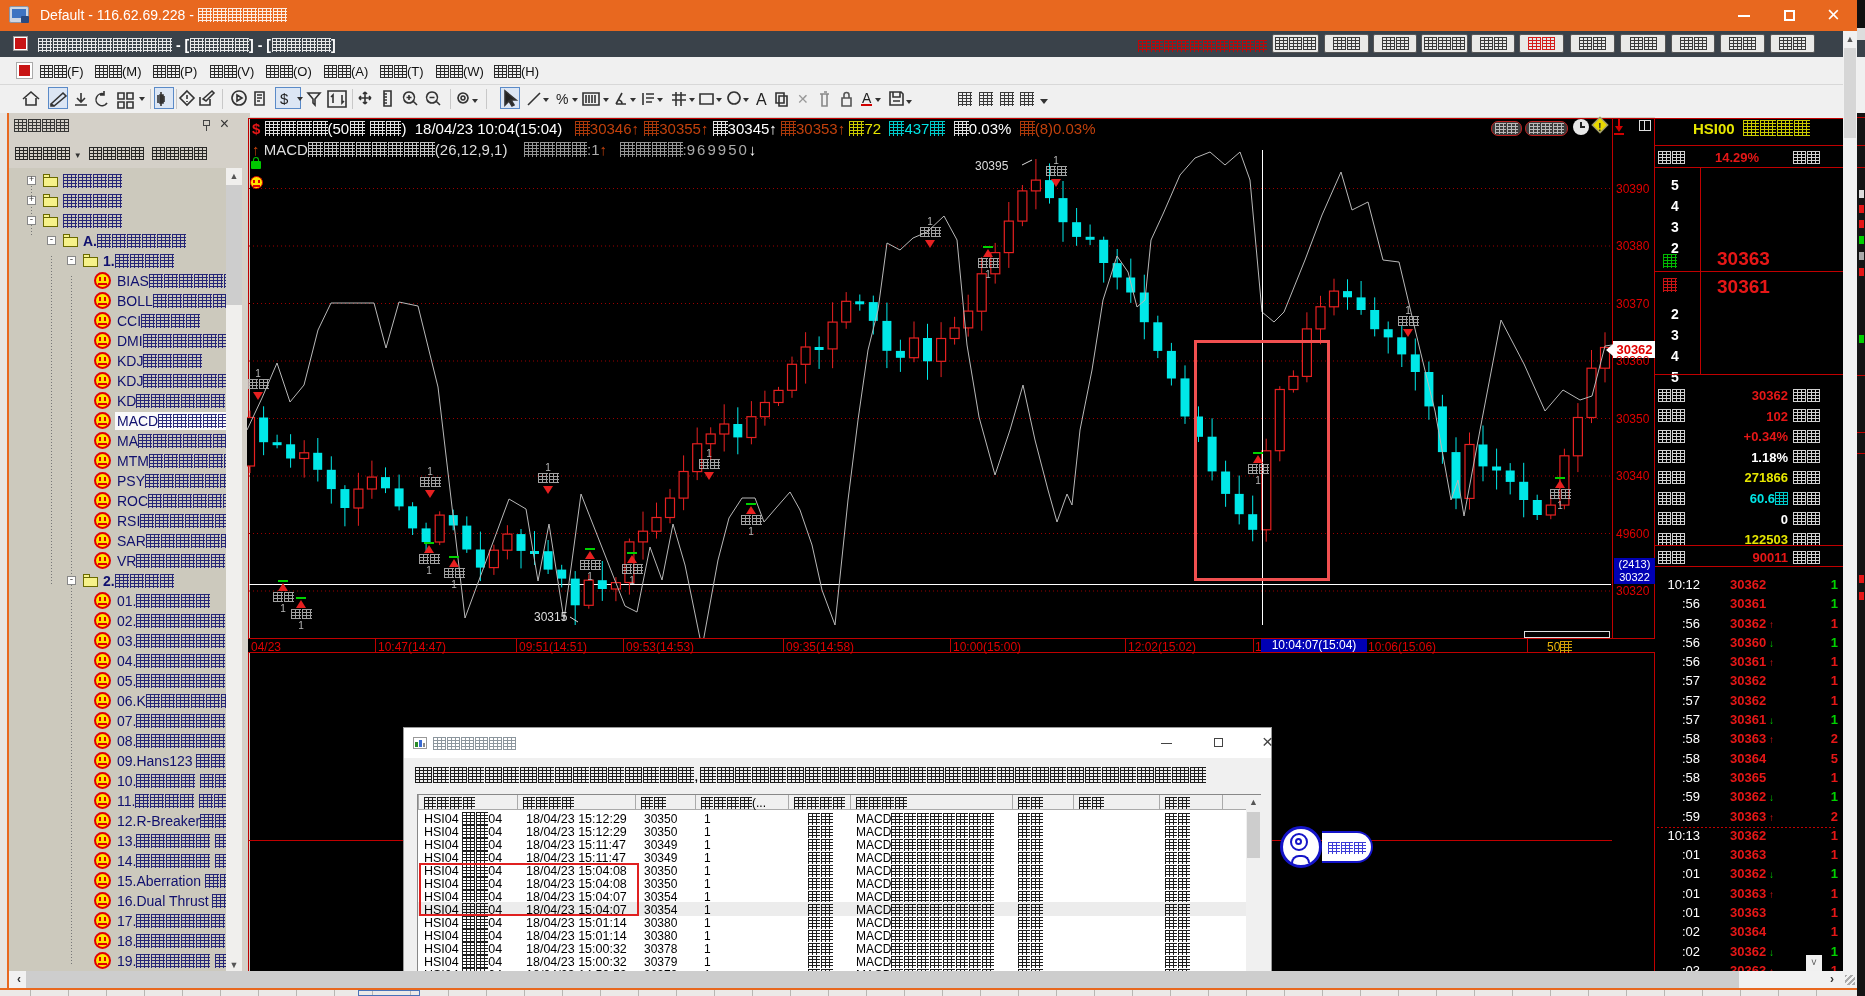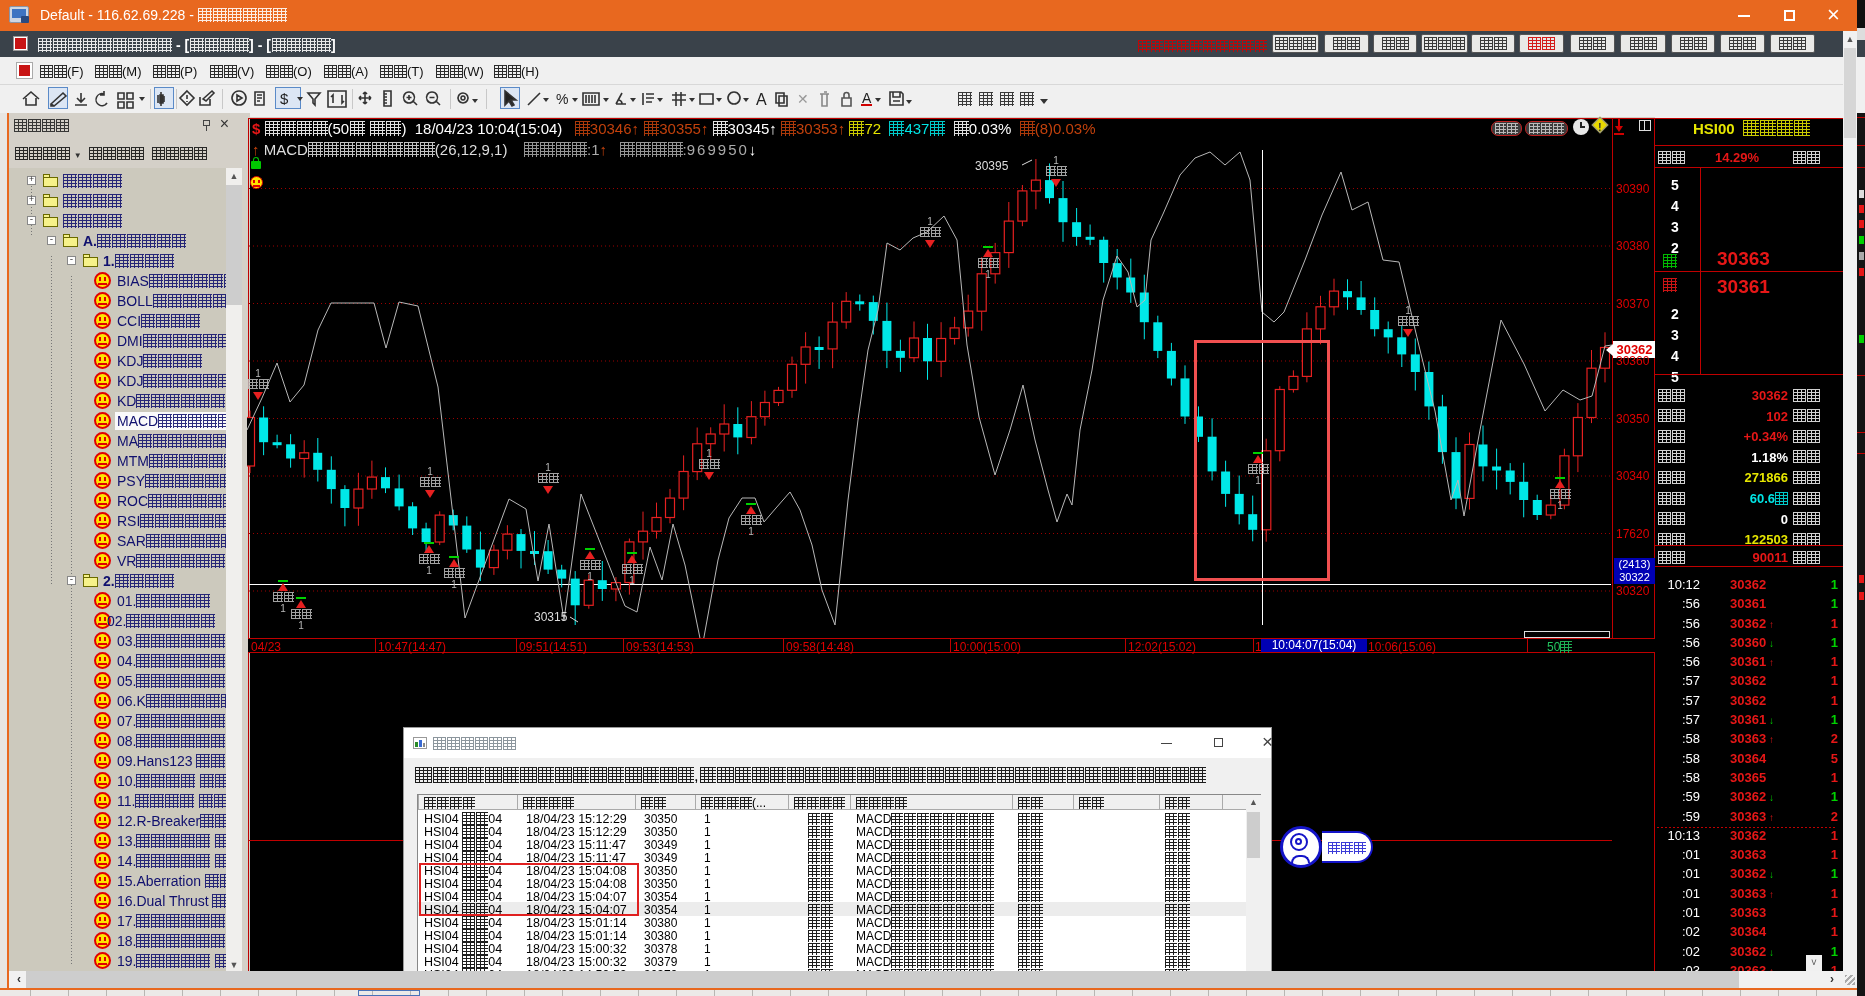--- a/index.html
+++ b/index.html
@@ -286,21 +286,21 @@
     <div class="abs" style="left:94px;top:405px;font-size:14px;font-weight:bold;color:#10106e;white-space:nowrap">2.<i class="h"></i><i class="h"></i><i class="h"></i><i class="h"></i></div>
     <div class="abs" style="left:85px;top:424px;width:17px;height:17px;border-radius:50%;background:#ffe400;border:2px solid #e00000"></div>
     <div class="abs" style="left:90px;top:429px;width:2px;height:4px;background:#e00000"></div>
     <div class="abs" style="left:95px;top:429px;width:2px;height:4px;background:#e00000"></div>
     <div class="abs" style="left:89px;top:435px;width:9px;height:2px;background:#e00000"></div>
     <div class="abs" style="left:106px;top:424px;font-size:14px;color:#10106e;white-space:nowrap;padding:1px 2px">01.<i class="h"></i><i class="h"></i><i class="h"></i><i class="h"></i><i class="h"></i></div>
     <div class="abs" style="left:85px;top:444px;width:17px;height:17px;border-radius:50%;background:#ffe400;border:2px solid #e00000"></div>
     <div class="abs" style="left:90px;top:449px;width:2px;height:4px;background:#e00000"></div>
     <div class="abs" style="left:95px;top:449px;width:2px;height:4px;background:#e00000"></div>
     <div class="abs" style="left:89px;top:455px;width:9px;height:2px;background:#e00000"></div>
-    <div class="abs" style="left:96px;top:444px;font-size:14px;color:#10106e;white-space:nowrap;padding:1px 2px">02.<i class="h"></i><i class="h"></i><i class="h"></i><i class="h"></i><i class="h"></i><i class="h"></i></div>
+    <div class="abs" style="left:106px;top:444px;font-size:14px;color:#10106e;white-space:nowrap;padding:1px 2px">02.<i class="h"></i><i class="h"></i><i class="h"></i><i class="h"></i><i class="h"></i><i class="h"></i></div>
     <div class="abs" style="left:85px;top:464px;width:17px;height:17px;border-radius:50%;background:#ffe400;border:2px solid #e00000"></div>
     <div class="abs" style="left:90px;top:469px;width:2px;height:4px;background:#e00000"></div>
     <div class="abs" style="left:95px;top:469px;width:2px;height:4px;background:#e00000"></div>
     <div class="abs" style="left:89px;top:475px;width:9px;height:2px;background:#e00000"></div>
     <div class="abs" style="left:106px;top:464px;font-size:14px;color:#10106e;white-space:nowrap;padding:1px 2px">03.<i class="h"></i><i class="h"></i><i class="h"></i><i class="h"></i><i class="h"></i><i class="h"></i></div>
     <div class="abs" style="left:85px;top:484px;width:17px;height:17px;border-radius:50%;background:#ffe400;border:2px solid #e00000"></div>
     <div class="abs" style="left:90px;top:489px;width:2px;height:4px;background:#e00000"></div>
     <div class="abs" style="left:95px;top:489px;width:2px;height:4px;background:#e00000"></div>
     <div class="abs" style="left:89px;top:495px;width:9px;height:2px;background:#e00000"></div>
     <div class="abs" style="left:106px;top:484px;font-size:14px;color:#10106e;white-space:nowrap;padding:1px 2px">04.<i class="h"></i><i class="h"></i><i class="h"></i><i class="h"></i><i class="h"></i><i class="h"></i></div>
@@ -676,46 +676,46 @@
 <div class="abs" style="left:1555px;top:480px;width:0;height:0;border-left:5px solid transparent;border-right:5px solid transparent;border-bottom:8px solid #e62020"></div>
 <div class="abs" style="left:1548px;top:489px;width:24px;color:#b8b8b8;font-size:10px;line-height:11px;text-align:center"><i class="h"></i><i class="h"></i><br>1</div>
 <div class="abs" style="left:1613px;top:341px;width:43px;height:17px;background:#fff;color:#e00000;font-size:13px;font-weight:bold;text-align:center;line-height:17px">30362</div>
 <div class="abs" style="left:1606px;top:344px;width:0;height:0;border-top:6px solid transparent;border-bottom:6px solid transparent;border-right:7px solid #fff"></div>
 <div class="abs" style="left:1616px;top:181.5px;font-size:12px;color:#e00000;font-family:'Liberation Sans'">30390</div>
 <div class="abs" style="left:1616px;top:239.0px;font-size:12px;color:#e00000;font-family:'Liberation Sans'">30380</div>
 <div class="abs" style="left:1616px;top:296.5px;font-size:12px;color:#e00000;font-family:'Liberation Sans'">30370</div>
 <div class="abs" style="left:1616px;top:354.0px;font-size:12px;color:#e00000;font-family:'Liberation Sans'">30360</div>
 <div class="abs" style="left:1616px;top:411.5px;font-size:12px;color:#e00000;font-family:'Liberation Sans'">30350</div>
 <div class="abs" style="left:1616px;top:469.0px;font-size:12px;color:#e00000;font-family:'Liberation Sans'">30340</div>
-<div class="abs" style="left:1616px;top:526.5px;font-size:12px;color:#e00000;font-family:'Liberation Sans'">17620</div>
+<div class="abs" style="left:1616px;top:526.5px;font-size:12px;color:#e00000;font-family:'Liberation Sans'">49600</div>
 <div class="abs" style="left:1616px;top:584.0px;font-size:12px;color:#e00000;font-family:'Liberation Sans'">30320</div>
 <div class="abs" style="left:1614px;top:558px;width:41px;height:13px;background:#0000b4;color:#fff;font-size:11px;text-align:center;line-height:13px">(2413)</div>
 <div class="abs" style="left:1614px;top:571px;width:41px;height:13px;background:#0000b4;color:#fff;font-size:11px;text-align:center;line-height:13px">30322</div>
 <div class="abs" style="left:1524px;top:631px;width:86px;height:7px;border:1px solid #ddd"></div>
 <div class="abs" style="left:248px;top:638px;width:1407px;height:15px;background:#000;border-top:1px solid #c00000;border-bottom:1px solid #c00000"></div>
 <div class="abs" style="left:251px;top:640px;font-size:12px;color:#e00000;white-space:nowrap">04/23</div>
 <div class="abs" style="left:378px;top:640px;font-size:12px;color:#e00000;white-space:nowrap">10:47(14:47)</div>
 <div class="abs" style="left:519px;top:640px;font-size:12px;color:#e00000;white-space:nowrap">09:51(14:51)</div>
 <div class="abs" style="left:626px;top:640px;font-size:12px;color:#e00000;white-space:nowrap">09:53(14:53)</div>
-<div class="abs" style="left:786px;top:640px;font-size:12px;color:#e00000;white-space:nowrap">09:58(14:48)</div>
+<div class="abs" style="left:786px;top:640px;font-size:12px;color:#e00000;white-space:nowrap">09:35(14:58)</div>
 <div class="abs" style="left:953px;top:640px;font-size:12px;color:#e00000;white-space:nowrap">10:00(15:00)</div>
 <div class="abs" style="left:1128px;top:640px;font-size:12px;color:#e00000;white-space:nowrap">12:02(15:02)</div>
 <div class="abs" style="left:1255px;top:640px;font-size:12px;color:#e00000;white-space:nowrap">1</div>
 <div class="abs" style="left:1368px;top:640px;font-size:12px;color:#e00000;white-space:nowrap">10:06(15:06)</div>
 <div class="abs" style="left:375px;top:639px;width:1px;height:13px;background:#c00000"></div>
 <div class="abs" style="left:516px;top:639px;width:1px;height:13px;background:#c00000"></div>
 <div class="abs" style="left:623px;top:639px;width:1px;height:13px;background:#c00000"></div>
 <div class="abs" style="left:783px;top:639px;width:1px;height:13px;background:#c00000"></div>
 <div class="abs" style="left:950px;top:639px;width:1px;height:13px;background:#c00000"></div>
 <div class="abs" style="left:1125px;top:639px;width:1px;height:13px;background:#c00000"></div>
 <div class="abs" style="left:1253px;top:639px;width:1px;height:13px;background:#c00000"></div>
 <div class="abs" style="left:1364px;top:639px;width:1px;height:13px;background:#c00000"></div>
 <div class="abs" style="left:1527px;top:639px;width:1px;height:13px;background:#c00000"></div>
 <div class="abs" style="left:1261px;top:639px;width:106px;height:13px;background:#0000b4;color:#fff;font-size:12px;text-align:center;line-height:13px">10:04:07(15:04)</div>
-<div class="abs" style="left:1547px;top:640px;font-size:12px;color:#22c55e">50<i class="h"></i></div>
+<div class="abs" style="left:1547px;top:640px;font-size:12px;color:#eab308">50<i class="h"></i></div>
 <div class="abs" style="left:249px;top:840px;width:1363px;height:1px;background:#c00000"></div>
 <div class="abs" style="left:1280px;top:826px;width:42px;height:42px;border-radius:50%;background:#fff;border:3px solid #1414c8"></div>
 <div class="abs" style="left:1290px;top:833px;width:18px;height:18px;border-radius:50%;border:2px solid #1414c8"></div>
 <div class="abs" style="left:1295px;top:838px;width:7px;height:7px;border-radius:50%;border:2px solid #1414c8"></div>
 <div class="abs" style="left:1291px;top:855px;width:19px;height:8px;border:2px solid #1414c8;border-bottom:none;border-radius:9px 9px 0 0"></div>
 <div class="abs" style="left:1322px;top:831px;width:51px;height:32px;background:#fff;border:2px solid #1414c8;border-radius:0 16px 16px 0;border-left:none;color:#2020d2;font-size:12px;text-align:center;line-height:30px"><i class="h"></i><i class="h"></i><i class="h"></i></div>
 <div class="abs" style="left:1655px;top:113px;width:188px;height:860px;background:#000">
     <div class="abs" style="left:0;top:5px;width:188px;height:1px;background:#c00000"></div>
     <div class="abs" style="left:38px;top:7px;font-size:15px;font-weight:bold;color:#e6e600">HSI00 &nbsp;<span style="font-size:16px"><i class="h"></i><i class="h"></i><i class="h"></i><i class="h"></i></span></div>
     <div class="abs" style="left:0;top:32px;width:188px;height:1px;background:#c00000"></div>

